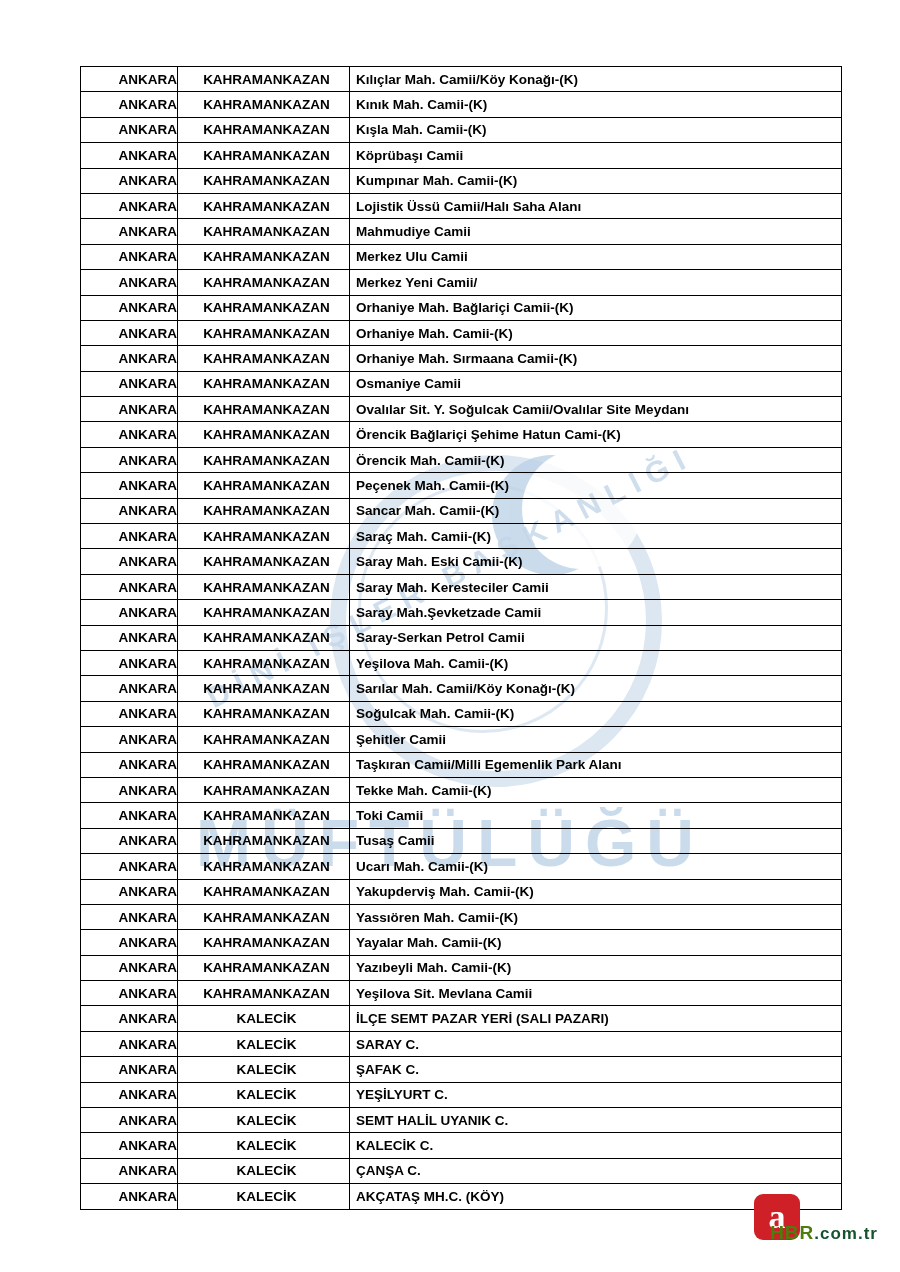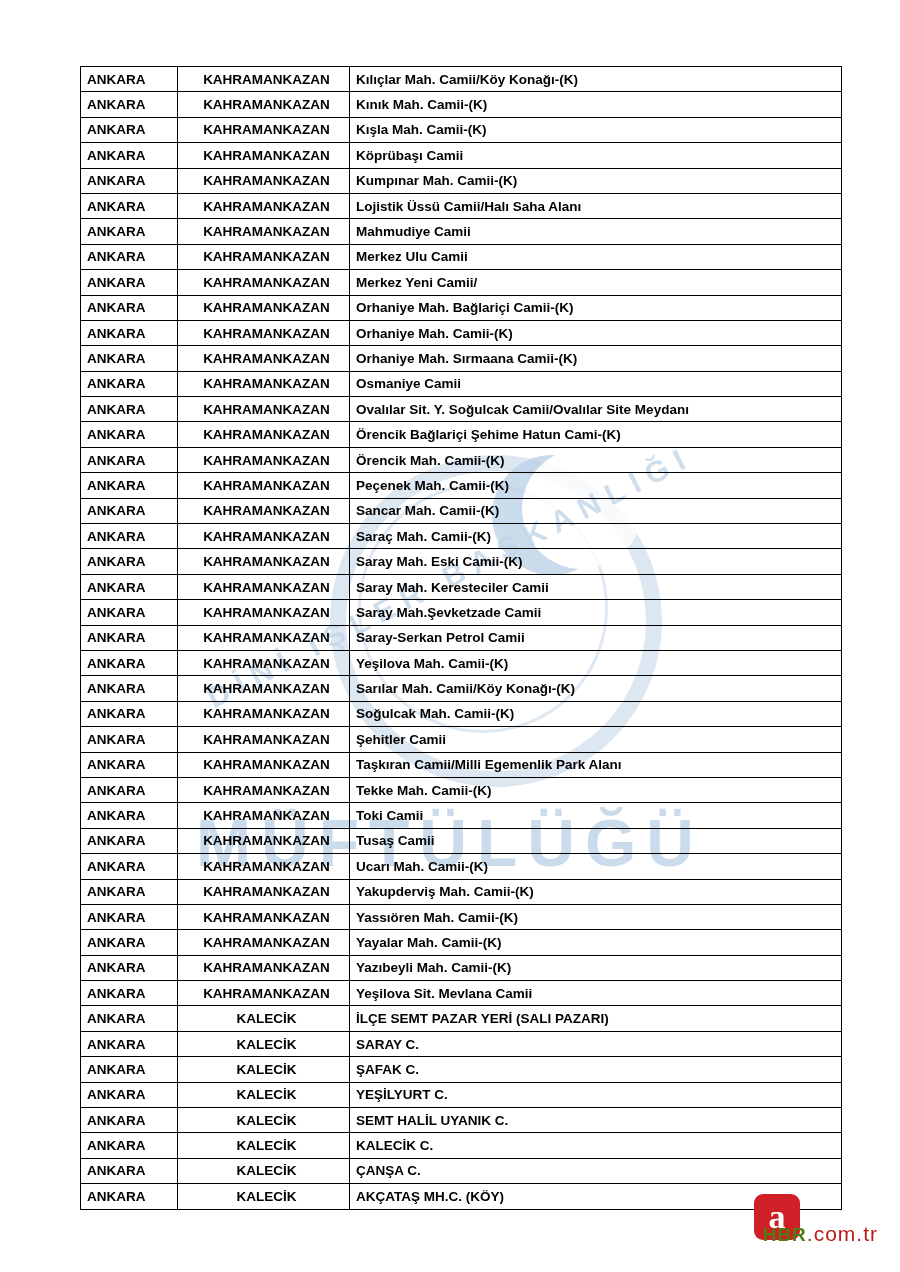--- a/index.html
+++ b/index.html
@@ -113,21 +113,21 @@
     font-weight: bold;
     color: #000000;
     white-space: nowrap;
     overflow: hidden;
     background: transparent;
   }
   td.col-city { width: 90px; }
   td.col-dist { width: 165px; margin-top: 33px; }
   td.col-name { width: 485px; margin-top: 17px; }
 
-  td.c-city { text-align: left; padding-left: 8px; }
+  td.c-city { text-align: right; padding-left: 8px; }
   td.c-dist { text-align: center; }
   td.c-name { text-align: left; padding-left: 7px; }
 
   
   .logo {
     position: absolute;
     right: 22px;
     bottom: 18px;
     width: 150px;
     height: 60px;
@@ -151,21 +151,21 @@
   .logo-text {
     position: absolute;
     right: 0;
     top: 28px;
     font-size: 19px;
     font-weight: bold;
     letter-spacing: 1px;
     color: #6d6f71;
   }
   .logo-text .hbr { color: #4d7c0f; }
-  .logo-text .dom { color: #b91c1c; font-weight: normal; font-size: 21px; }
+  .logo-text .dom { color: #14532d; font-weight: bold; font-size: 17px; }
 </style>
 </head>
 <body>
 
 <div class="watermark">
   <div class="wm-ring"></div>
   <div class="wm-ring2"></div>
   <div class="wm-crescent"></div>
   <div class="wm-text2">DİNİ İŞLER BAŞKANLIĞI</div>
   <div class="wm-text">MÜFTÜLÜĞÜ</div>

